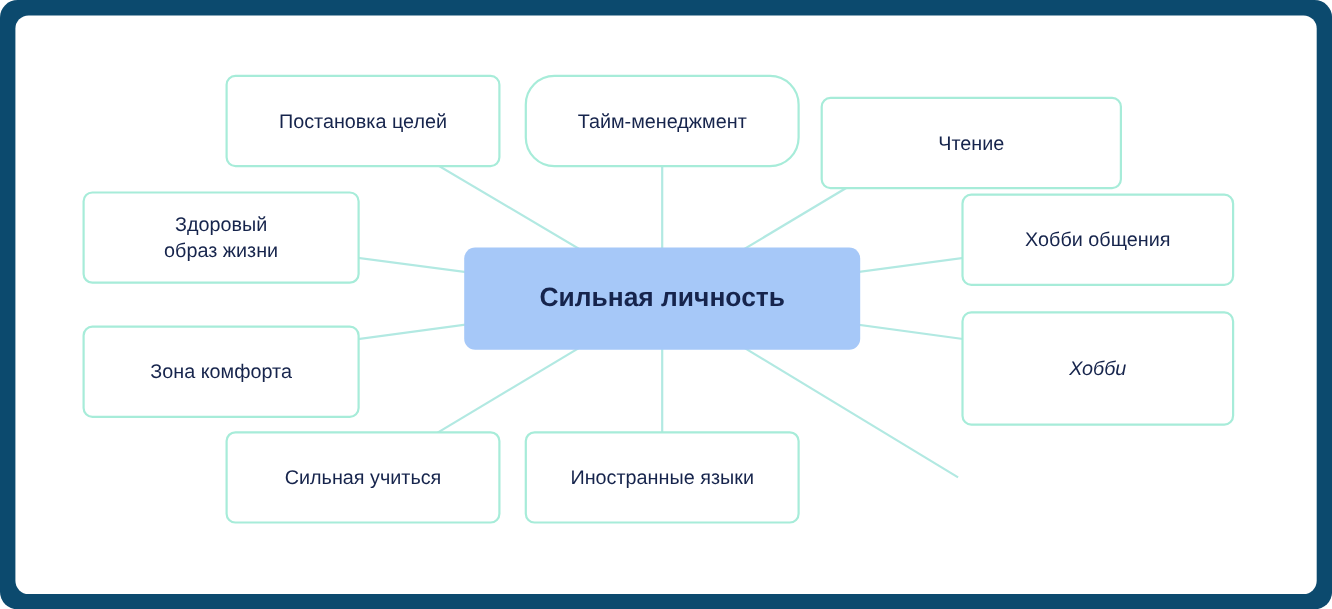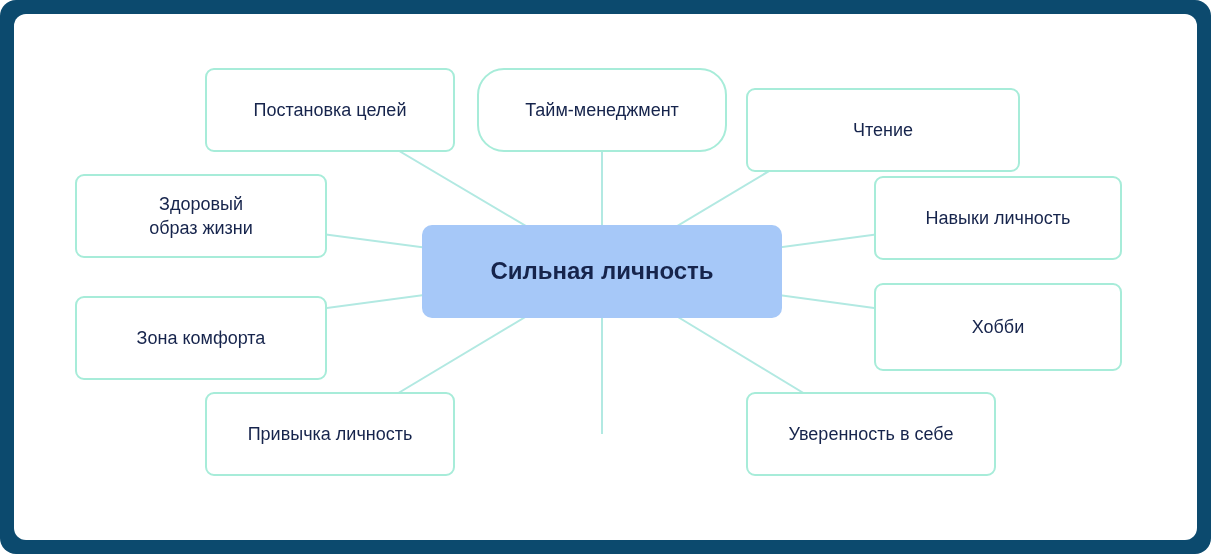--- a/index.html
+++ b/index.html
@@ -56,21 +56,21 @@
     font-size: 24px;
     font-weight: 600;
   }
   
   .n-goal        { left: 205px; top: 68px;  width: 250px; height: 84px; }
   .n-time        { left: 477px; top: 68px;  width: 250px; height: 84px; border-radius: 27px; }
   .n-reading     { left: 746px; top: 68px;  width: 274px; height: 84px; margin-top: 20px; }
   .n-health      { left: 75px;  top: 174px; width: 252px; height: 84px; }
   .n-comm        { left: 874px; top: 176px; width: 248px; height: 84px; }
   .n-comfort     { left: 75px;  top: 296px; width: 252px; height: 84px; }
-  .n-hobby       { left: 874px; top: 283px; width: 248px; height: 88px; }
+  .n-hobby       { left: 874px; top: 283px; width: 248px; height: 104px; font-style: italic; }
   .n-learn       { left: 205px; top: 392px; width: 250px; height: 84px; }
   .n-lang        { left: 477px; top: 392px; width: 250px; height: 84px; }
   .n-confidence  { left: 746px; top: 392px; width: 250px; height: 84px; }
   .n-center      { left: 422px; top: 225px; width: 360px; height: 93px; }
 </style>
 </head>
 <body>
 
 <div class="frame">
   <div class="canvas"></div>
@@ -88,20 +88,20 @@
       <line x1="602" y1="271" x2="602" y2="434"></line>
       <line x1="602" y1="271" x2="871" y2="434"></line>
     </g>
   </svg>
 
   <div class="node n-goal">Постановка целей</div>
   <div class="node n-time">Тайм-менеджмент</div>
   <div class="node n-reading">Чтение</div>
   <div class="node n-health">Здоровый
 образ жизни</div>
-  <div class="node n-comm">Навыки личность</div>
+  <div class="node n-comm">Хобби общения</div>
   <div class="node n-comfort">Зона комфорта</div>
   <div class="node n-hobby">Хобби</div>
-  <div class="node n-learn">Привычка личность</div>
-  <div class="node n-confidence">Уверенность в себе</div>
+  <div class="node n-learn">Сильная учиться</div>
+  <div class="node n-lang">Иностранные языки</div>
 
   <div class="node center n-center">Сильная личность</div>
 </div>
 
 </body></html>

